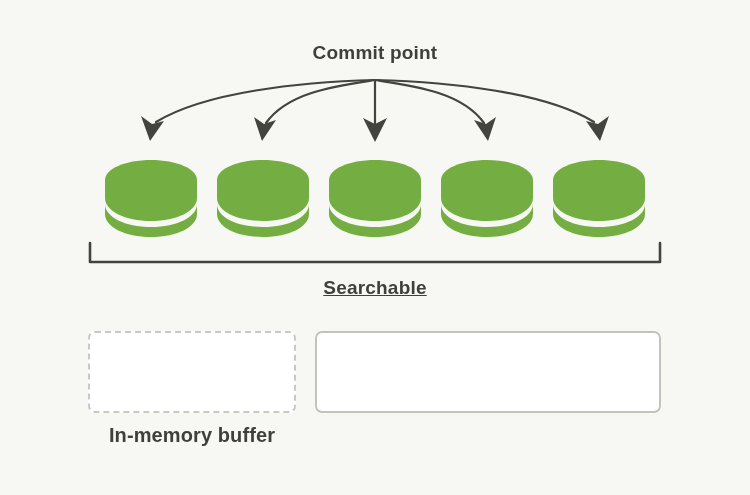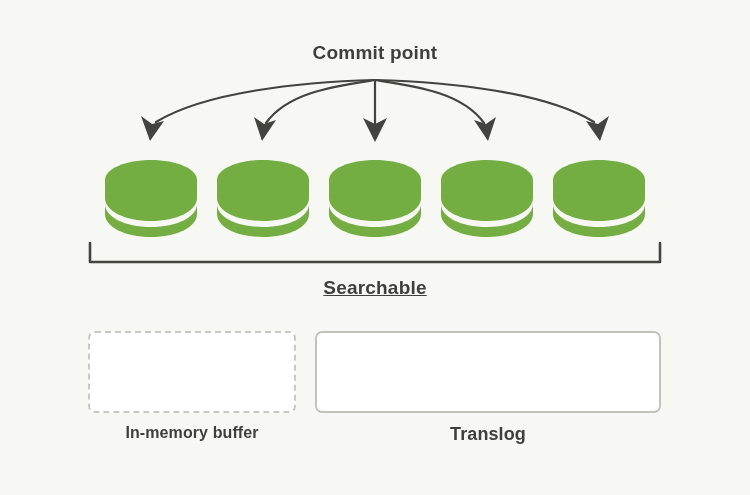--- a/index.html
+++ b/index.html
@@ -42,21 +42,21 @@
     width: 574px;
     top: 278px;
     font-size: 19px;
     letter-spacing: 0.2px;
     text-decoration: underline;
   }
   #buffer-label {
     left: 88px;
     width: 208px;
     top: 425px;
-    font-size: 16px;
+    font-size: 20px;
     letter-spacing: 0.1px;
   }
   #translog-label {
     left: 315px;
     width: 346px;
     top: 425px;
     font-size: 18px;
     letter-spacing: 0.1px;
   }
 
@@ -177,15 +177,14 @@
   <svg class="svg-layer" id="bracket-layer" viewBox="0 0 750 495" xmlns="http://www.w3.org/2000/svg">
     <path d="M90,243 L90,262 L660,262 L660,243" fill="none" stroke="#44443f" stroke-width="2.6" stroke-linecap="round" stroke-linejoin="round"></path>
   </svg>
 
   <div class="label" id="searchable-label">Searchable</div>
 
   <div class="box" id="in-memory-buffer-box"></div>
   <div class="label" id="buffer-label">In-memory buffer</div>
 
   <div class="box" id="translog-box"></div>
-  <div class="label" id="translog-label">Translog</div>
 
 </div>
 
 </body></html>

